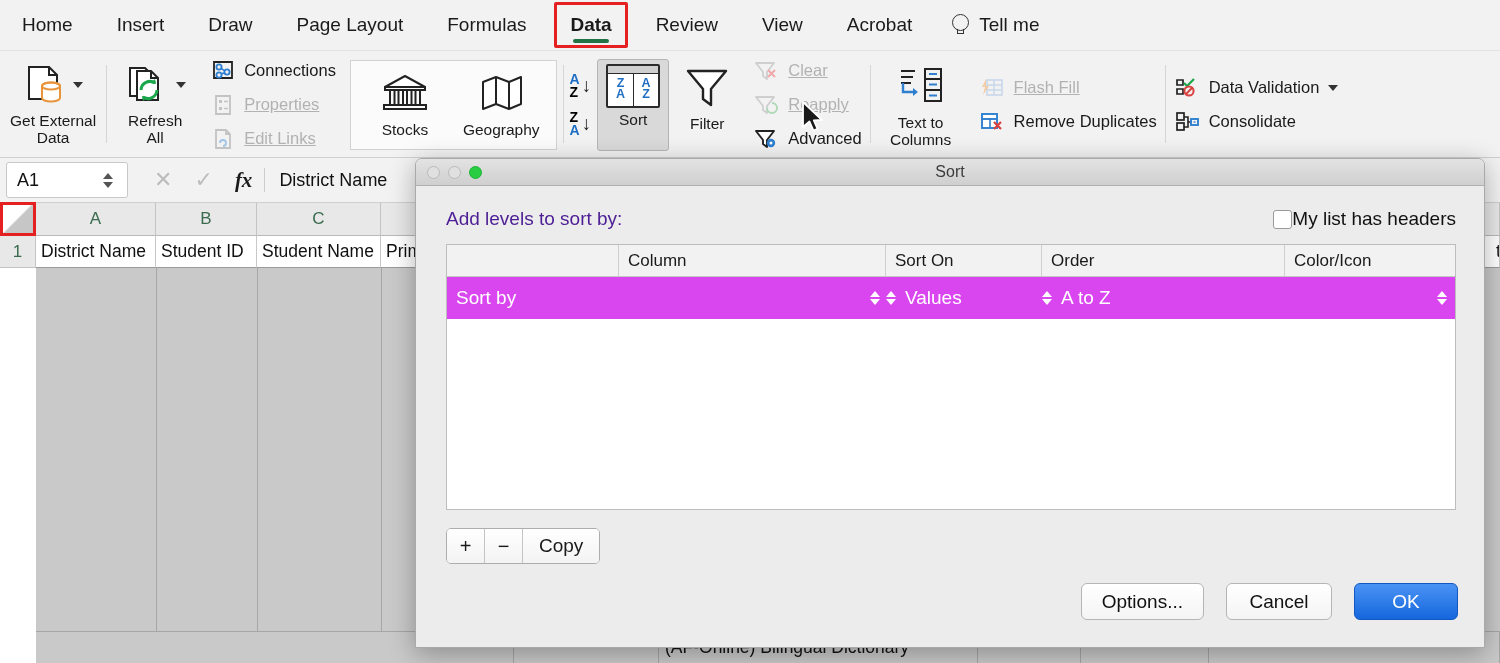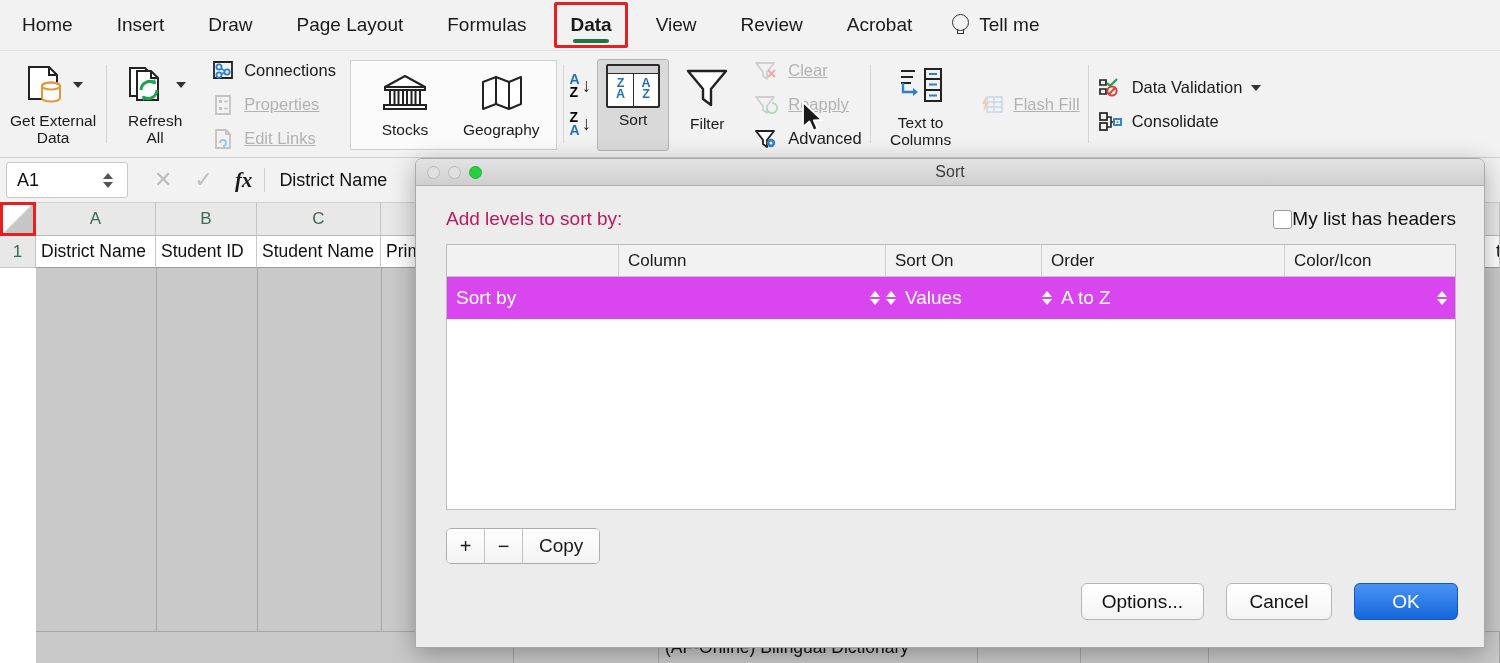--- a/index.html
+++ b/index.html
@@ -185,21 +185,21 @@
     display: flex; align-items: center; position: relative;
   }
   .lights { display: flex; gap: 8px; padding-left: 11px; }
   .light { width: 13px; height: 13px; border-radius: 50%; border: 1px solid #b9b9b9; background: #e0e0e0; }
   .light.green { background: #28cd41; border-color: #1db534; }
   .dlgtitle .t {
     position: absolute; left: 0; right: 0; text-align: center; font-size: 16px; color: #3c3c3c;
   }
   .dlgbody { padding: 22px 28px 0 30px; }
   .dlgtop { display: flex; align-items: center; justify-content: space-between; }
-  .addlvl { font-size: 19px; color: #be185d; }
+  .addlvl { font-size: 19px; color: #4c1d95; }
   .hdrchk { display: flex; align-items: center; gap: 0; }
   .chkbox { width: 19px; height: 19px; background: #fff; border: 1px solid #9a9a9a; border-radius: 3px; }
   .hdrchk .lbl { font-size: 19px; color: #111; }
 
   .lvltable { margin-top: 14px; border: 1px solid #bdbdbd; background: #fff; }
   .lvlhdr { display: flex; height: 32px; background: #f2f2f2; border-bottom: 1px solid #c6c6c6; }
   .lvlhdr .c {
     font-size: 17px; color: #1a1a1a; display: flex; align-items: center; padding-left: 9px;
     border-right: 1px solid #cfcfcf;
   }
@@ -256,24 +256,24 @@
       </div>
     <div class="tab">
         <span>Formulas</span>
       </div>
     <div class="tab active">
       <span>Data</span>
       <span class="underline"></span>
       <span class="tabbox"></span>
     </div>
     <div class="tab">
+        <span>Review</span>
+      </div>
+    <div class="tab">
         <span>View</span>
-      </div>
-    <div class="tab">
-        <span>Review</span>
       </div>
     <div class="tab">
         <span>Acrobat</span>
       </div>
     <div class="tab tellme">
       <span class="bulb">
           <span class="glass"></span>
           <span class="base"></span>
         </span>
       <span>Tell me</span>
@@ -452,20 +452,29 @@
       </div>
 
       <div class="smallitems">
         <div class="smallitem disabled">
           <svg width="26" height="22" viewBox="0 0 26 22">
             <rect x="8" y="3" width="15" height="15" fill="none" stroke="#c8d8ea" stroke-width="1.6"></rect>
             <path d="M8 8 h15 M8 13 h15 M15 3 v15" stroke="#c8d8ea" stroke-width="1.4"></path>
             <path d="M7 2 l-4 8 h3 l-2 8 l6 -9 h-3 z" fill="#f3cda8"></path>
           </svg>
           <span class="slbl">Flash Fill</span>
+        </div>
+        <div class="smallitem">
+          <svg width="26" height="22" viewBox="0 0 26 22">
+            <rect x="3" y="3" width="15" height="14" fill="#fff" stroke="#2f7fd0" stroke-width="1.9"></rect>
+            <path d="M3 8 h15" stroke="#2f7fd0" stroke-width="1.9"></path>
+            <path d="M11 7 v10" stroke="#2f7fd0" stroke-width="1.6"></path>
+            <path d="M15 11 l7 7 M22 11 l-7 7" stroke="#d94141" stroke-width="2.2"></path>
+          </svg>
+          <span class="slbl">Remove Duplicates</span>
         </div>
       </div>
     </div>
     <div class="rsep"></div>
 
     <div class="rgroup">
       <div class="smallitems">
         <div class="smallitem">
           <svg width="26" height="22" viewBox="0 0 26 22">
             <path d="M3 3 h6 v5 h-6 z M3 12 h6 v5 h-6 z" fill="none" stroke="#222" stroke-width="1.7"></path>

